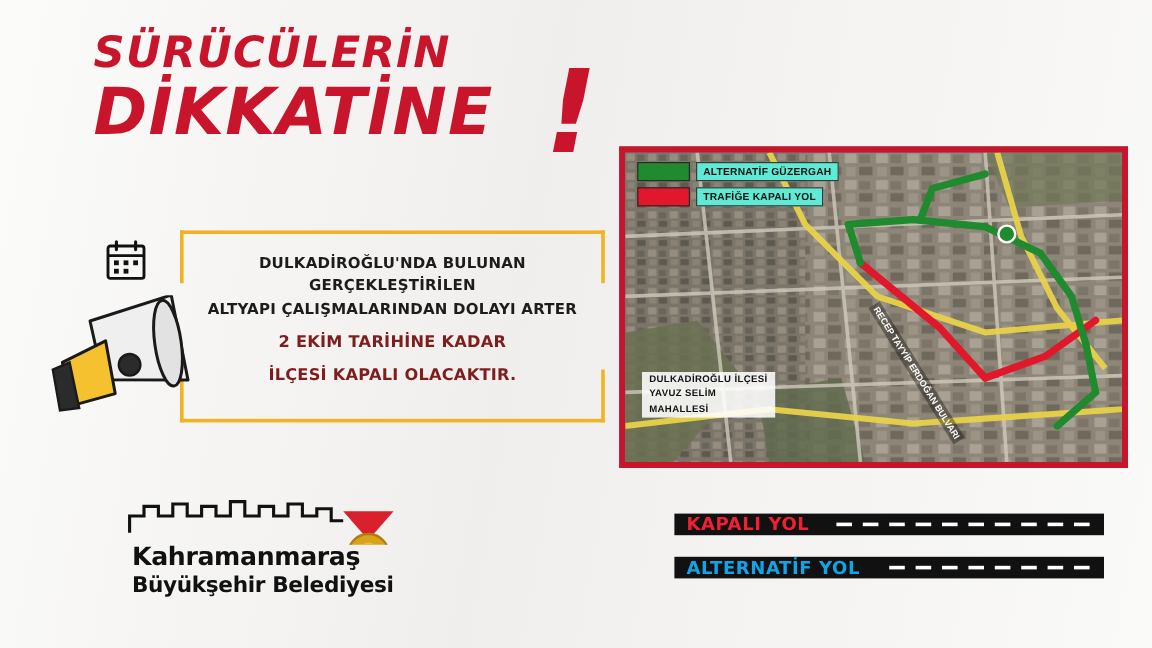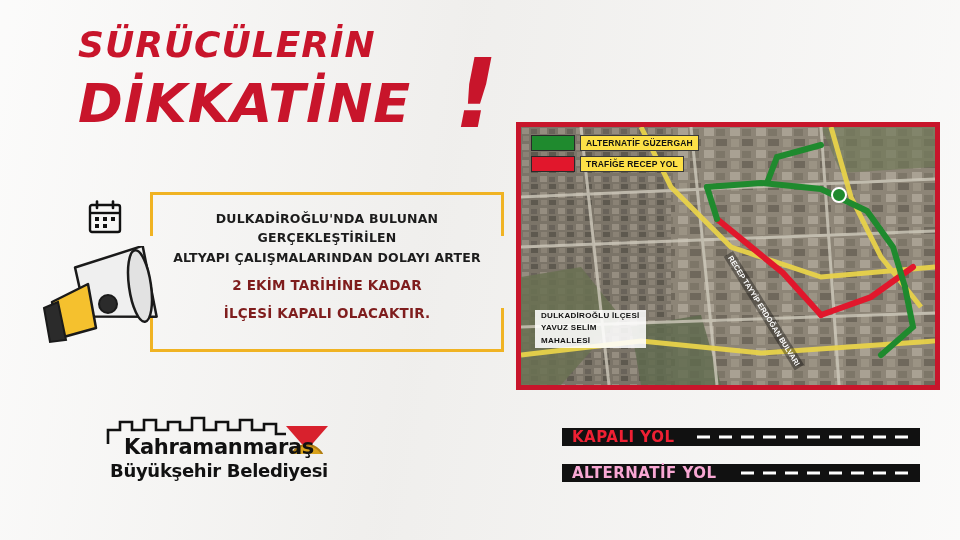--- a/index.html
+++ b/index.html
@@ -33,21 +33,21 @@
   .headline .line1, .headline .line2 {
     font-family: "DejaVu Sans", sans-serif;
     font-weight: bold;
     color: #c8152b;
     letter-spacing: 1px;
     line-height: 0.95;
     font-style: italic;
     text-transform: uppercase;
   }
   .headline .line1 { font-size: 36px; }
-  .headline .line2 { font-size: 54px; margin-top: 16px; }
+  .headline .line2 { font-size: 54px; margin-top: 6px; }
   .bang {
     position: absolute;
     right: 40px; top: 18px;
     font-family: "DejaVu Sans", sans-serif;
     font-weight: bold;
     font-size: 96px;
     color: #c8152b;
     line-height: 1;
     font-style: italic;
   }
@@ -124,21 +124,21 @@
 
   .map-legend {
     position: absolute;
     left: 10px; top: 8px;
     display: flex; flex-direction: column; gap: 5px;
     z-index: 4;
   }
   .legend-row { display: flex; align-items: center; gap: 5px; }
   .legend-swatch { width: 44px; height: 16px; border: 1px solid #2a2a2a; }
   .legend-label {
-    background: #fde047;
+    background: #5eead4;
     border: 1px solid #3a3a3a;
     font-size: 8.5px;
     font-weight: bold;
     color: #111;
     padding: 2px 5px;
     letter-spacing: 0.2px;
     white-space: nowrap;
     font-family: "Liberation Sans", sans-serif;
   }
   .map-place {
@@ -186,38 +186,38 @@
     padding-left: 10px;
     position: relative;
   }
   .bl-label {
     font-family: "DejaVu Sans", sans-serif;
     font-weight: bold;
     font-size: 15px;
     letter-spacing: 0.5px;
   }
   .bl-label.red { color: #ef2033; }
-  .bl-label.green { color: #f9a8d4; }
+  .bl-label.green { color: #0ea5e9; }
   .dashes {
     position: absolute;
     right: 12px; top: 50%;
     transform: translateY(-50%);
     display: flex; gap: 9px;
   }
   .dash { width: 13px; height: 3px; background: #ffffff; }
 
   
   .logo {
     position: absolute;
     left: 96px; top: 410px;
     width: 270px; height: 100px;
   }
   .logo-text {
     position: absolute;
-    left: 14px; top: 25px; text-align: center;
+    left: 14px; top: 42px;
   }
   .logo-text .l1 {
     font-family: "DejaVu Sans", sans-serif;
     font-weight: bold;
     font-size: 21px;
     color: #111;
     letter-spacing: -0.3px;
   }
   .logo-text .l2 {
     font-family: "DejaVu Sans", sans-serif;
@@ -338,21 +338,21 @@
       <circle cx="318" cy="68" r="7" fill="#1f8a2e" stroke="#ffffff" stroke-width="2"></circle>
     </svg>
 
     <div class="map-legend">
       <div class="legend-row">
         <div class="legend-swatch" style="background:#1f8a2e"></div>
         <div class="legend-label">ALTERNATİF GÜZERGAH</div>
       </div>
       <div class="legend-row">
         <div class="legend-swatch" style="background:#e1172c"></div>
-        <div class="legend-label">TRAFİĞE RECEP YOL</div>
+        <div class="legend-label">TRAFİĞE KAPALI YOL</div>
       </div>
     </div>
 
     <div class="street-label">RECEP TAYYİP ERDOĞAN BULVARI</div>
 
     <div class="map-place" style="white-space:pre-line;">DULKADİROĞLU İLÇESİ
 YAVUZ SELİM
 MAHALLESİ</div>
   </div>
 

